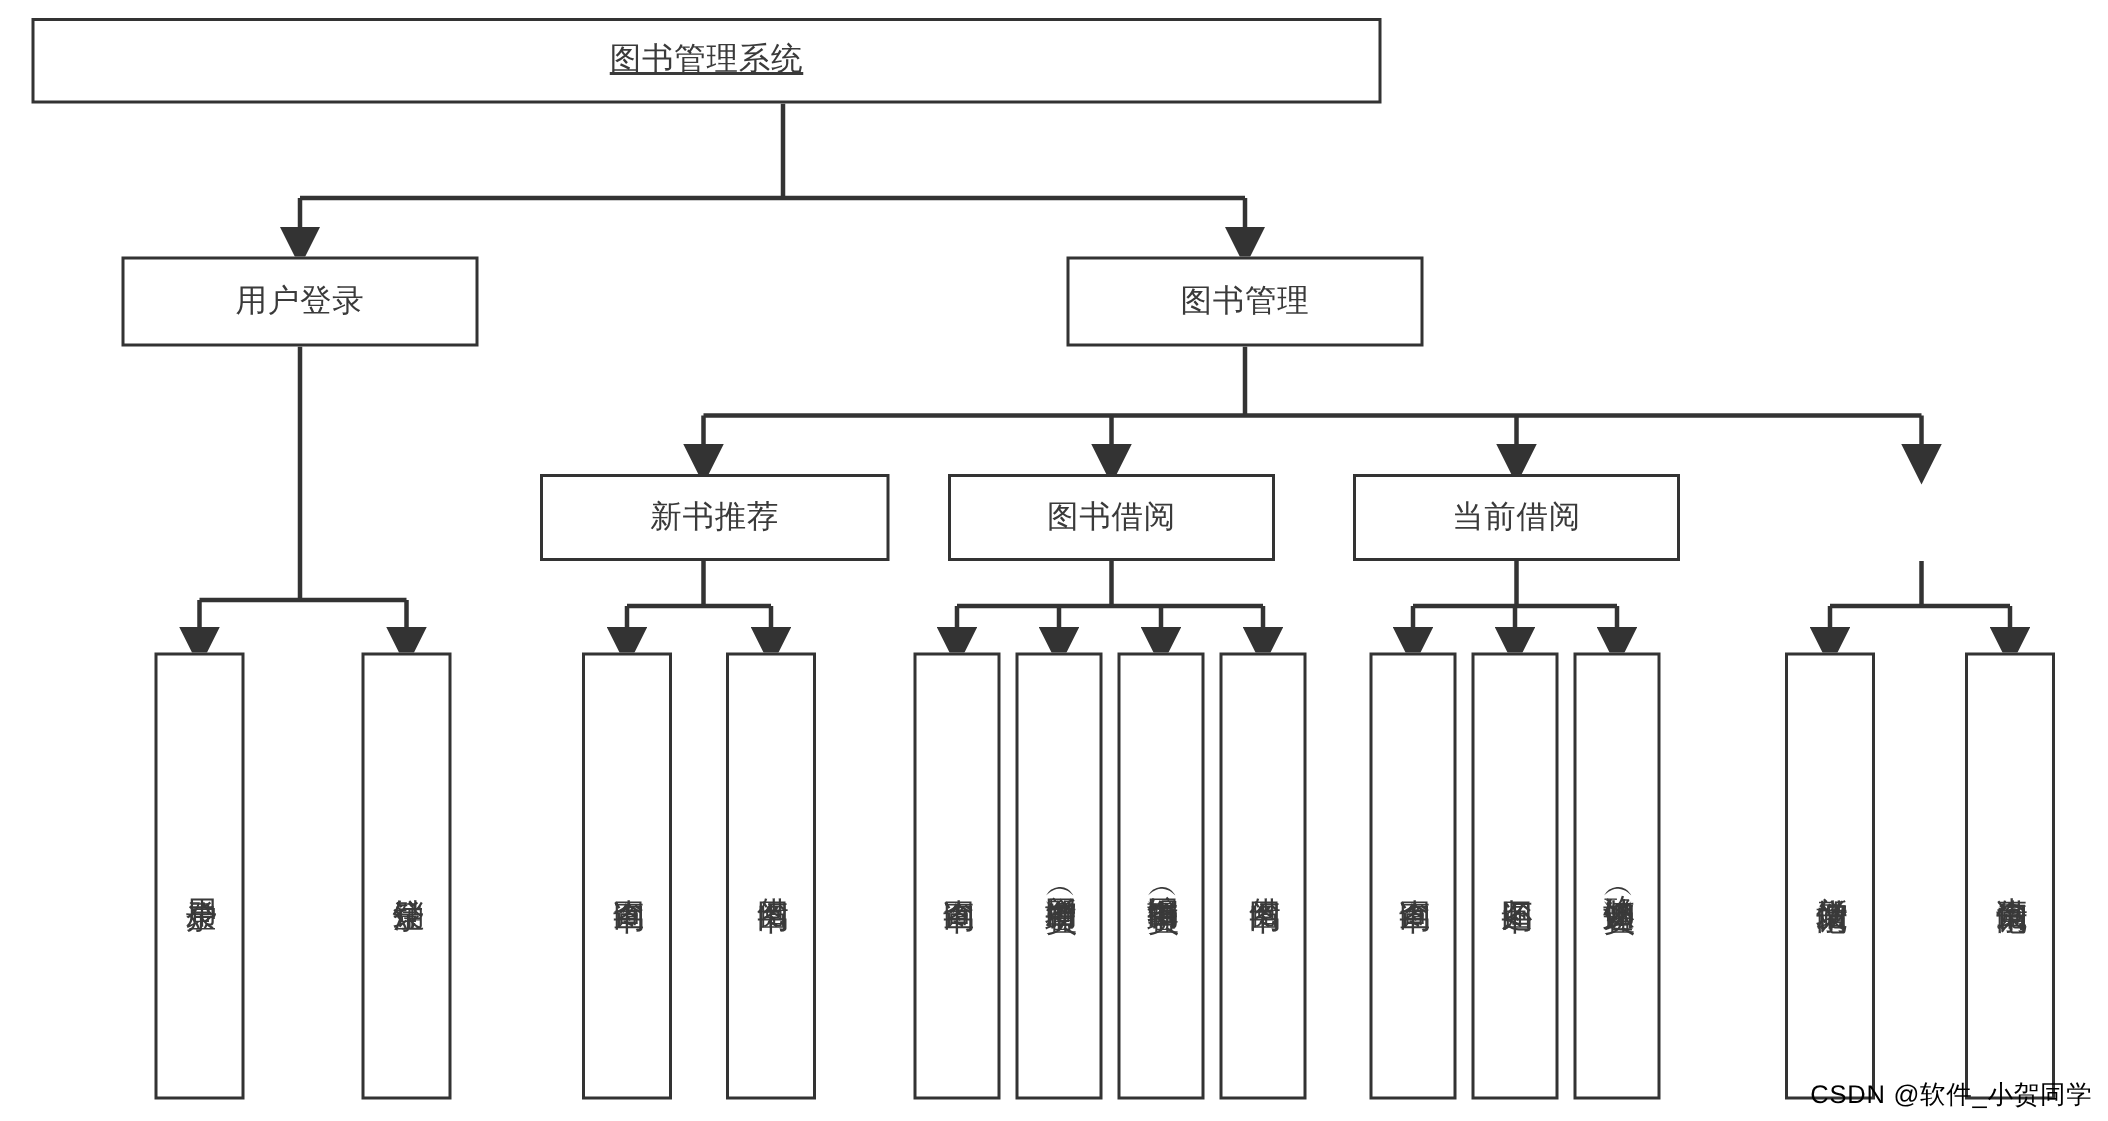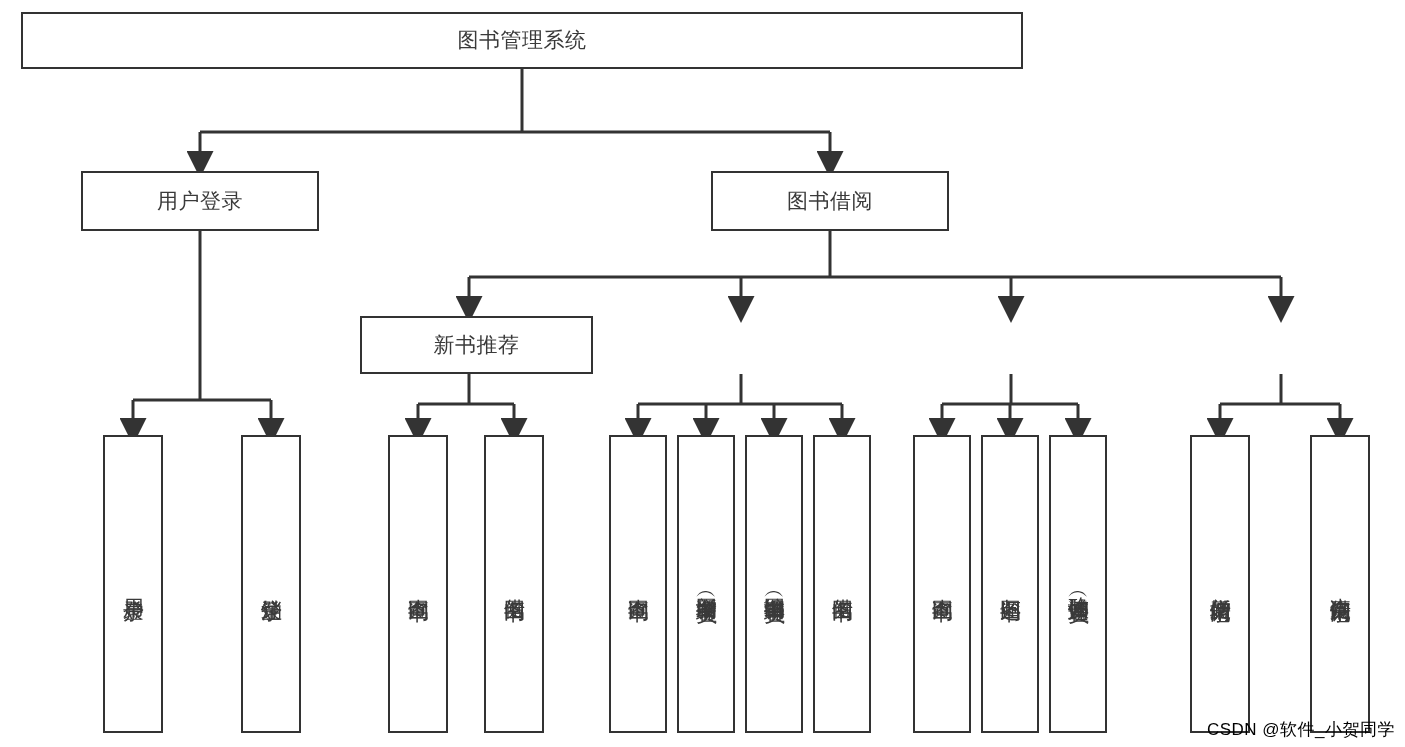--- a/index.html
+++ b/index.html
@@ -106,26 +106,28 @@
       <path d="M1010,404 L1010,421" marker-end="url(#arrow)"></path>
       <path d="M1078,404 L1078,421" marker-end="url(#arrow)"></path>
 
       <path d="M1281,374 L1281,404"></path>
       <path d="M1220,404 L1340,404"></path>
       <path d="M1220,404 L1220,421" marker-end="url(#arrow)"></path>
       <path d="M1340,404 L1340,421" marker-end="url(#arrow)"></path>
     </g>
   </svg>
 
-  <div class="node horiz" style="left:21px; top:12px; width:1002px; height:57px;">图书管理系统</div>
+  <div class="node horiz" style="left:21px; top:12px; width:900px; height:57px;text-decoration:underline;">图书管理系统</div>
 
   <div class="node horiz" style="left:81px; top:171px; width:238px; height:60px;">用户登录</div>
-  <div class="node horiz" style="left:711px; top:171px; width:238px; height:60px;">图书借阅</div>
+  <div class="node horiz" style="left:711px; top:171px; width:238px; height:60px;">图书管理</div>
 
   <div class="node horiz" style="left:360px; top:316px; width:233px; height:58px;">新书推荐</div>
+  <div class="node horiz" style="left:632px; top:316px; width:218px; height:58px;">图书借阅</div>
+  <div class="node horiz" style="left:902px; top:316px; width:218px; height:58px;">当前借阅</div>
 
   <div class="node vert" style="left:103px; top:435px; width:60px; height:298px;">用户登录</div>
   <div class="node vert" style="left:241px; top:435px; width:60px; height:298px;">注销登录</div>
 
   <div class="node vert" style="left:388px; top:435px; width:60px; height:298px;">查询图书</div>
   <div class="node vert" style="left:484px; top:435px; width:60px; height:298px;">借阅图书</div>
 
   <div class="node vert" style="left:609px; top:435px; width:58px; height:298px;">查询图书</div>
   <div class="node vert" style="left:677px; top:435px; width:58px; height:298px;">新增图书（管理员）</div>
   <div class="node vert" style="left:745px; top:435px; width:58px; height:298px;">编辑图书（管理员）</div>

